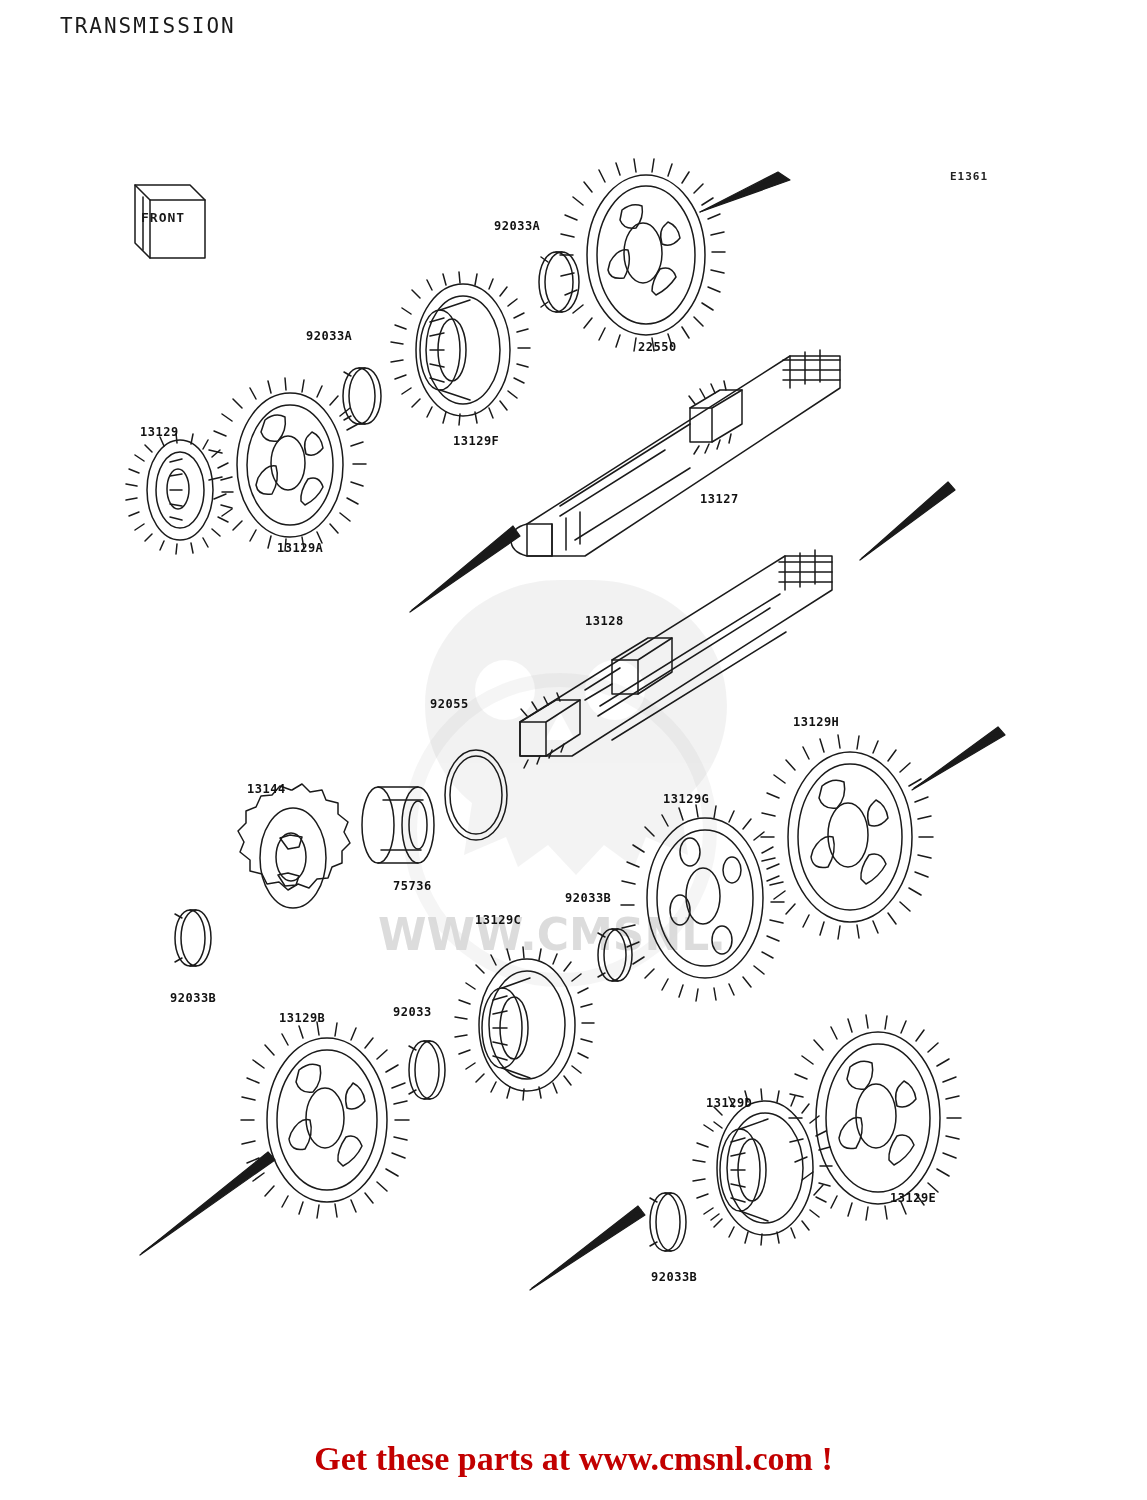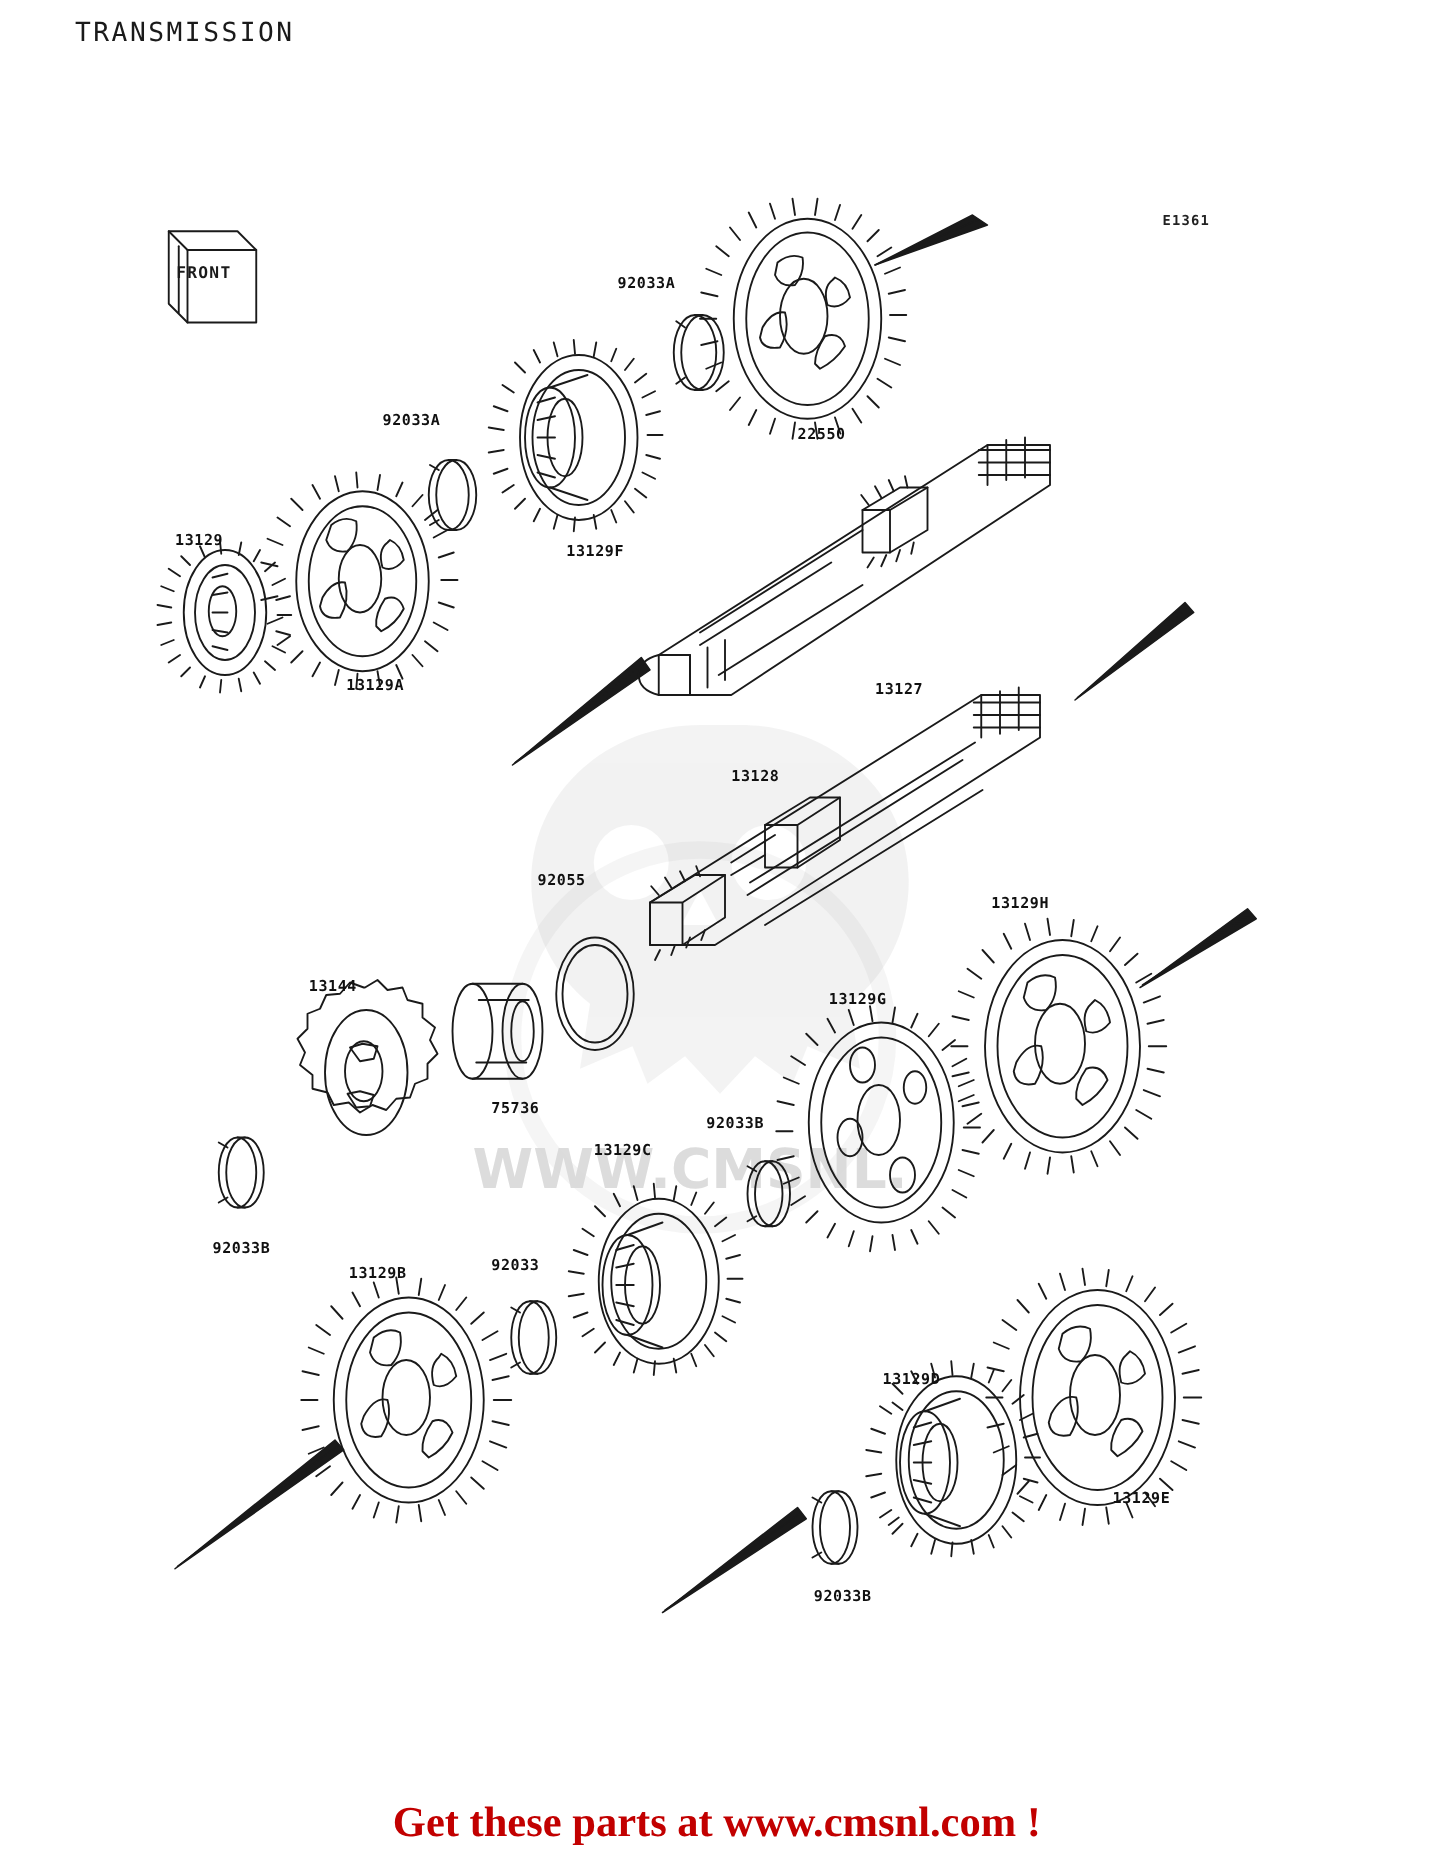--- a/index.html
+++ b/index.html
@@ -9,21 +9,21 @@
     font-family:"DejaVu Sans Mono", monospace;
     position:relative;
     overflow:hidden;
   }
   #page-title{
     position:absolute;left:28px;top:14px;
     font-family:"DejaVu Sans Mono", monospace;
     font-size:21px;letter-spacing:2px;color:#1a1a1a;margin-left:32px;
   }
   #diagram-code{
-    position:absolute;left:930px;top:170px;
+    position:absolute;left:950px;top:170px;
     font-size:11px;font-weight:bold;letter-spacing:1px;color:#222;
   }
   #footer{
     position:absolute;left:0;top:1440px;width:100%;
     text-align:center;
     font-family:Liberation Serif, serif;
     font-size:34px;font-weight:bold;color:#c20000;
     letter-spacing:0px;
   }
   .label{
@@ -370,21 +370,21 @@
 
 <div id="page-title">TRANSMISSION</div>
 <div id="diagram-code">E1361</div>
 
 <div class="label" style="left:494px;top:219px">92033A</div>
 <div class="label" style="left:638px;top:340px">22550</div>
 <div class="label" style="left:306px;top:329px">92033A</div>
 <div class="label" style="left:453px;top:434px">13129F</div>
 <div class="label" style="left:140px;top:425px">13129</div>
 <div class="label" style="left:277px;top:541px">13129A</div>
-<div class="label" style="left:700px;top:544px">13127</div>
+<div class="label" style="left:700px;top:492px">13127</div>
 <div class="label" style="left:585px;top:614px">13128</div>
 <div class="label" style="left:430px;top:697px">92055</div>
 <div class="label" style="left:247px;top:782px">13144</div>
 <div class="label" style="left:393px;top:879px">75736</div>
 <div class="label" style="left:793px;top:715px">13129H</div>
 <div class="label" style="left:663px;top:792px">13129G</div>
 <div class="label" style="left:565px;top:891px">92033B</div>
 <div class="label" style="left:475px;top:913px">13129C</div>
 <div class="label" style="left:170px;top:991px">92033B</div>
 <div class="label" style="left:279px;top:1011px">13129B</div>

